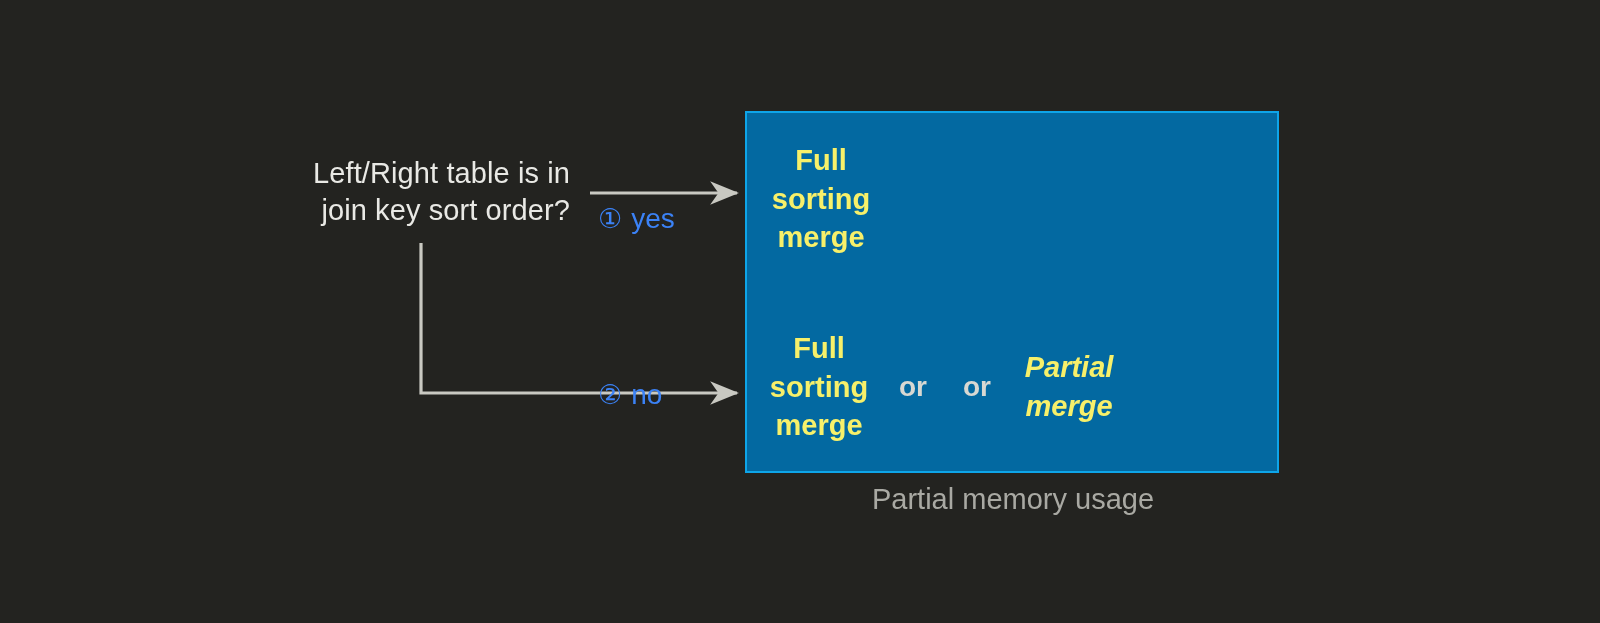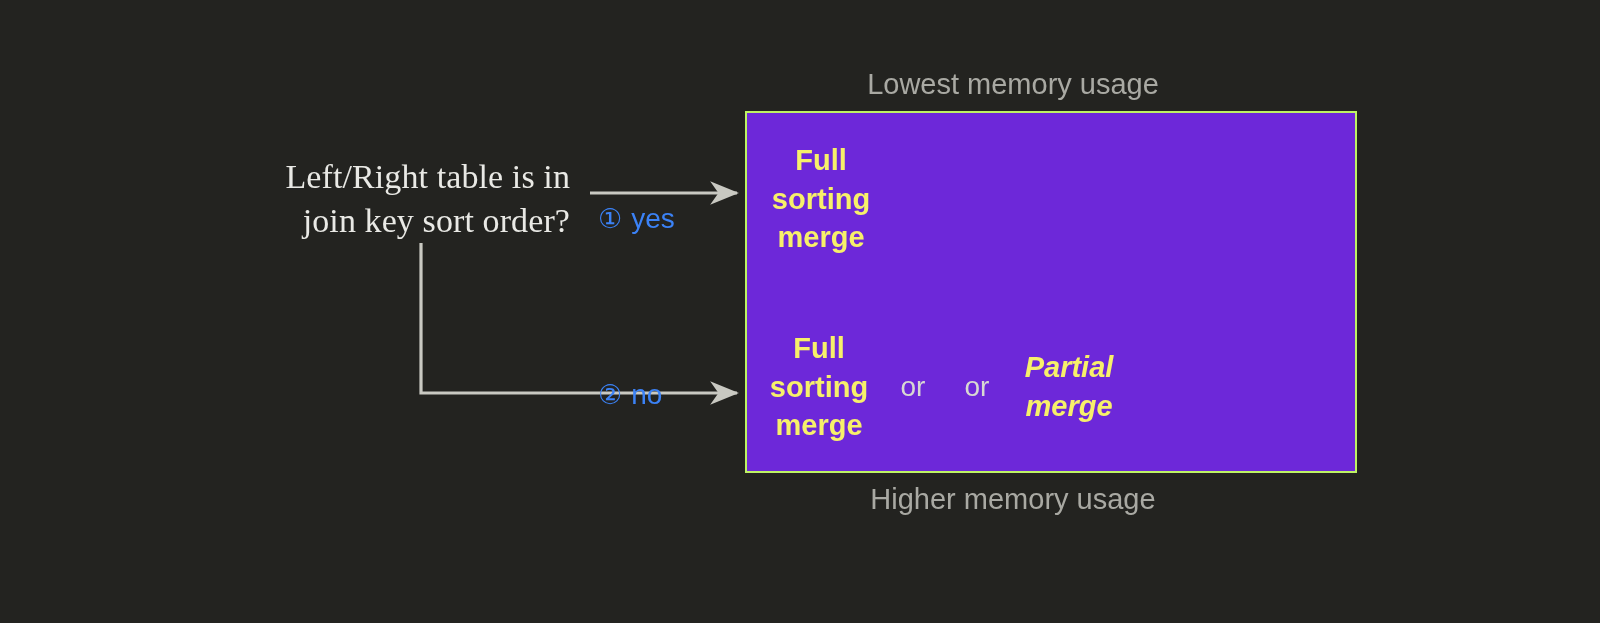--- a/index.html
+++ b/index.html
@@ -31,25 +31,24 @@
   }
 
   
   .question {
     position: absolute;
     left: 170px;
     top: 155px;
     width: 400px;
     text-align: right;
     color: #e9e9e5;
-    font-size: 34px;
+    font-size: 29px;
     line-height: 1.28;
     letter-spacing: 0.1px;
     white-space: pre-line;
-    font-family: Liberation Serif, serif;
   }
 
   
   .branch-label {
     position: absolute;
     color: #3b82f6;
     font-size: 28px;
     line-height: 1;
     white-space: nowrap;
   }
@@ -73,25 +72,25 @@
     white-space: nowrap;
   }
   #caption-top    { top: 70px; }
   #caption-bottom { top: 485px; }
 
   
   #options-panel {
     position: absolute;
     left: 745px;
     top: 111px;
-    width: 612px;
+    width: 534px;
     height: 362px;
     box-sizing: border-box;
-    background: #6d28d9;
-    border: 2px solid #bef264;
+    background: #0369a1;
+    border: 2px solid #0ea5e9;
   }
 
   .option-row {
     position: absolute;
     left: 0;
     width: 100%;
     display: flex;
     align-items: center;
     box-sizing: border-box;
   }
@@ -107,21 +106,21 @@
     white-space: pre-line;
   }
   #opt-sorted-merge    { width: 124px; }
   #opt-unsorted-merge  { width: 124px; }
   #opt-grace-hash      { width: 120px; }
   #opt-partial-merge   { width: 120px; font-style: italic; }
 
   .or-sep {
     color: #d8d8d2;
     font-size: 28px;
-    font-weight: normal;
+    font-weight: bold;
     line-height: 1;
     text-align: center;
     width: 64px;
     flex: none;
   }
 </style>
 </head>
 <body>
 
 <div id="stage">
@@ -142,22 +141,21 @@
 join key sort order?</div>
 
   <div class="branch-label" id="branch-yes">
     <span class="circled">①</span><span>yes</span>
   </div>
 
   <div class="branch-label" id="branch-no">
     <span class="circled">②</span><span>no</span>
   </div>
 
-  <div class="caption" id="caption-top">Lowest memory usage</div>
-  <div class="caption" id="caption-bottom">Higher memory usage</div>
+  <div class="caption" id="caption-bottom">Partial memory usage</div>
 
   <div id="options-panel">
 
     <div class="option-row" id="row-sorted">
       <div class="option" id="opt-sorted-merge">Full
 sorting
 merge</div>
     </div>
 
     <div class="option-row" id="row-unsorted">

